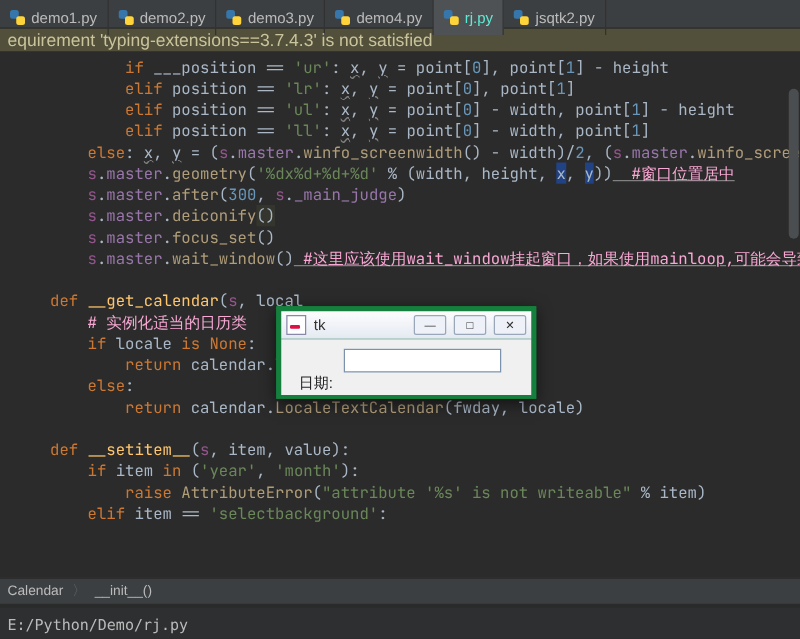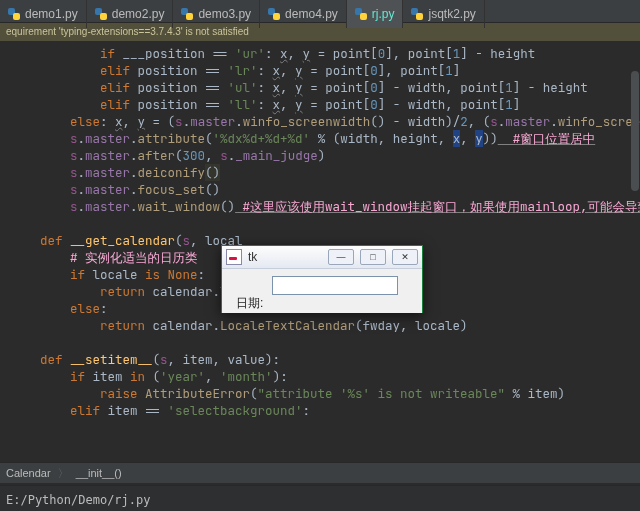--- a/index.html
+++ b/index.html
@@ -4,21 +4,21 @@
 <style>
   html, body { margin:0; padding:0; width:640px; height:511px; overflow:hidden;
     background:#2b2b2b; font-family:"Segoe UI", Arial, sans-serif; font-size:12px; color:#a9b7c6; }
   .tabs { display:flex; background:#3c3f41; height:22px; align-items:stretch; border-bottom:1px solid #282828;}
   .tab { display:flex; align-items:center; padding:14px 8px; gap:5px; color:#bbbbbb; border-right:1px solid #323232; cursor:pointer; white-space:nowrap;}
   .tab.active { background:#4e5254; color:#5eead4;justify-content:flex-end;}
   .py-ico { width:12px; height:12px; display:inline-block; position:relative;}
   .py-ico::before, .py-ico::after { content:""; position:absolute; width:7px; height:7px; border-radius:2px;}
   .py-ico::before { background:#3776ab; top:0; left:0;}
   .py-ico::after  { background:#ffd43b; bottom:0; right:0;}
-  .warnbar { background:#52503a; color:#c9c49b; height:18px; line-height:18px; padding:0 6px; font-size:10px;}
+  .warnbar { background:#52503a; color:#c9c49b; height:18px; line-height:18px; padding:0 6px; font-size:14px;}
   .editor { position:relative; height:421px; overflow:hidden; }
   pre.code { margin:0; padding:4px 0 4px 10px; font-family:"JetBrains Mono","Consolas",monospace; font-size:12.5px;
     line-height:17px; white-space:pre; color:#a9b7c6;}
   .kw  { color:#cc7832; }      
   .str { color:#6a8759; }      
   .num { color:#6897bb; }      
   .id  { color:#9876aa; }      
   .fn  { color:#ffc66d; }      
   .mfn { color:#b09d79; }      
   .slf { color:#94558d; }      
@@ -27,21 +27,21 @@
   .un  { text-decoration:underline wavy #808080; text-decoration-thickness:1px;}
   .un2 { text-decoration:underline #808080; }
   .hlp { background:#34352c; } 
   .box { background:#214283; } 
   .crumbs { background:#3c3f41; height:20px; line-height:20px; font-size:11px; color:#bbb; padding:0 6px; border-top:1px solid #282828;}
   .crumbs span.sep { color:#666; margin:0 4px;}
   .runbar { background:#2d2f30; height:28px; line-height:28px; color:#bbb; padding:0 6px; font-family:Consolas,monospace; font-size:12px;
     border-top:1px solid #282828; margin-top:2px;}
   
   .tkwin { position:absolute; left:221px; top:204px; width:200px; height:66px;
-    background:#15803d; border:1px solid #15803d; box-shadow:0 3px 12px rgba(0,0,0,.6); font-family:"Microsoft YaHei",Arial,sans-serif;}
+    background:#15803d; border:4px solid #15803d; box-shadow:0 3px 12px rgba(0,0,0,.6); font-family:"Microsoft YaHei",Arial,sans-serif;}
   .tk-titlebar { height:22px; background:linear-gradient(#fdfdfd,#e4e9f2); display:flex; align-items:center;
     padding:0 4px; gap:6px; border-bottom:1px solid #c6cedb;}
   .tk-ico { width:14px; height:14px; background:#fff; border:1px solid #88a; position:relative;}
   .tk-ico::after{content:""; position:absolute; left:2px; top:7px; width:8px; height:3px; background:#d14; border-radius:1px;}
   .tk-title { flex:1; color:#333; font-size:12px;}
   .tk-btn { width:24px; height:14px; border:1px solid #9aa7bb; background:#eef2f8; border-radius:2px;
     display:flex; align-items:center; justify-content:center; font-size:9px; color:#333; cursor:pointer;}
   .tk-body { position:relative; height:44px; background:#f0f0f0;}
   .tk-label { position:absolute; left:14px; top:26px; color:#222; font-size:12px;}
   .tk-entry { position:absolute; left:50px; top:7px; width:126px; height:19px; background:#fff;
@@ -80,21 +80,21 @@
   </div>
 
 <div class="warnbar">equirement 'typing-extensions==3.7.4.3' is not satisfied</div>
 
 <div class="editor">
   <pre class="code" id="code">            <span class="kw">if </span><span class="par">___position == </span><span class="str">'ur'</span><span class="par">: </span><span class="un">x</span><span class="par">, </span><span class="un">y</span><span class="par"> = point[</span><span class="num">0</span><span class="par">], point[</span><span class="num">1</span><span class="par">] - height</span>
             <span class="kw">elif </span><span class="par">position == </span><span class="str">'lr'</span><span class="par">: </span><span class="un">x</span><span class="par">, </span><span class="un">y</span><span class="par"> = point[</span><span class="num">0</span><span class="par">], point[</span><span class="num">1</span><span class="par">]</span>
             <span class="kw">elif </span><span class="par">position == </span><span class="str">'ul'</span><span class="par">: </span><span class="un">x</span><span class="par">, </span><span class="un">y</span><span class="par"> = point[</span><span class="num">0</span><span class="par">] - width, point[</span><span class="num">1</span><span class="par">] - height</span>
             <span class="kw">elif </span><span class="par">position == </span><span class="str">'ll'</span><span class="par">: </span><span class="un">x</span><span class="par">, </span><span class="un">y</span><span class="par"> = point[</span><span class="num">0</span><span class="par">] - width, point[</span><span class="num">1</span><span class="par">]</span>
         <span class="kw">else</span><span class="par">: </span><span class="un">x</span><span class="par">, </span><span class="un">y</span><span class="par"> = (</span><span class="slf">s</span><span class="par">.</span><span class="id">master</span><span class="par">.</span><span class="mfn">winfo_screenwidth</span><span class="par">() - width)/</span><span class="num">2</span><span class="par">, (</span><span class="slf">s</span><span class="par">.</span><span class="id">master</span><span class="par">.</span><span class="mfn">winfo_screenheight</span>
-        <span class="slf">s</span><span class="par">.</span><span class="id">master</span><span class="par">.</span><span class="mfn">attribute</span><span class="par">(</span><span class="str">'%dx%d+%d+%d'</span><span class="par"> % (width, height, </span><span class="box">x</span><span class="par">, </span><span class="box">y</span><span class="par">))</span><span class="cm un2">  #窗口位置居中</span>
+        <span class="slf">s</span><span class="par">.</span><span class="id">master</span><span class="par">.</span><span class="mfn">geometry</span><span class="par">(</span><span class="str">'%dx%d+%d+%d'</span><span class="par"> % (width, height, </span><span class="box">x</span><span class="par">, </span><span class="box">y</span><span class="par">))</span><span class="cm un2">  #窗口位置居中</span>
         <span class="slf">s</span><span class="par">.</span><span class="id">master</span><span class="par">.</span><span class="mfn">after</span><span class="par">(</span><span class="num">300</span><span class="par">, </span><span class="slf">s</span><span class="par">.</span><span class="id">_main_judge</span><span class="par">)</span>
         <span class="slf">s</span><span class="par">.</span><span class="id">master</span><span class="par">.</span><span class="mfn">deiconify</span><span class="hlp">()</span>
         <span class="slf">s</span><span class="par">.</span><span class="id">master</span><span class="par">.</span><span class="mfn">focus_set</span><span class="par">()</span>
         <span class="slf">s</span><span class="par">.</span><span class="id">master</span><span class="par">.</span><span class="mfn">wait_window</span><span class="par">()</span><span class="cm un2"> #这里应该使用wait_window挂起窗口，如果使用mainloop,可能会导致主程序很</span>
 
     <span class="kw">def </span><span class="fn">__get_calendar</span><span class="par">(</span><span class="slf">s</span><span class="par">, local</span>
         <span class="cm"># 实例化适当的日历类</span>
         <span class="kw">if </span><span class="par">locale </span><span class="kw">is </span><span class="kw">None</span><span class="par">:</span>
             <span class="kw">return </span><span class="par">calendar.Tex</span>
         <span class="kw">else</span><span class="par">:</span>

